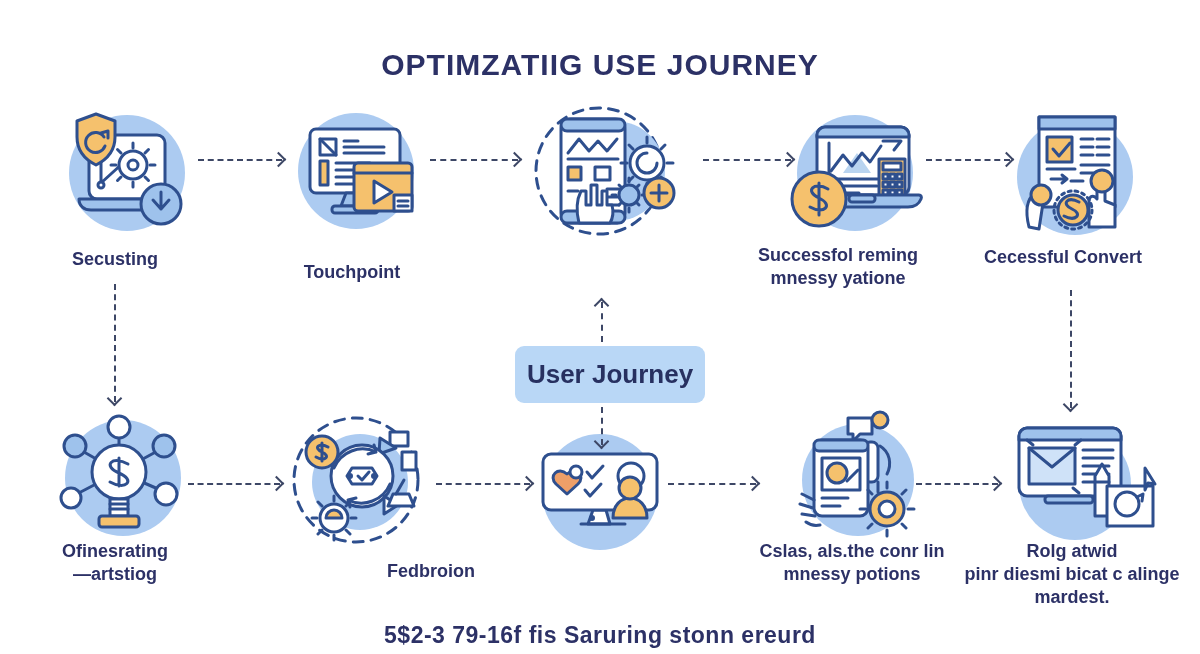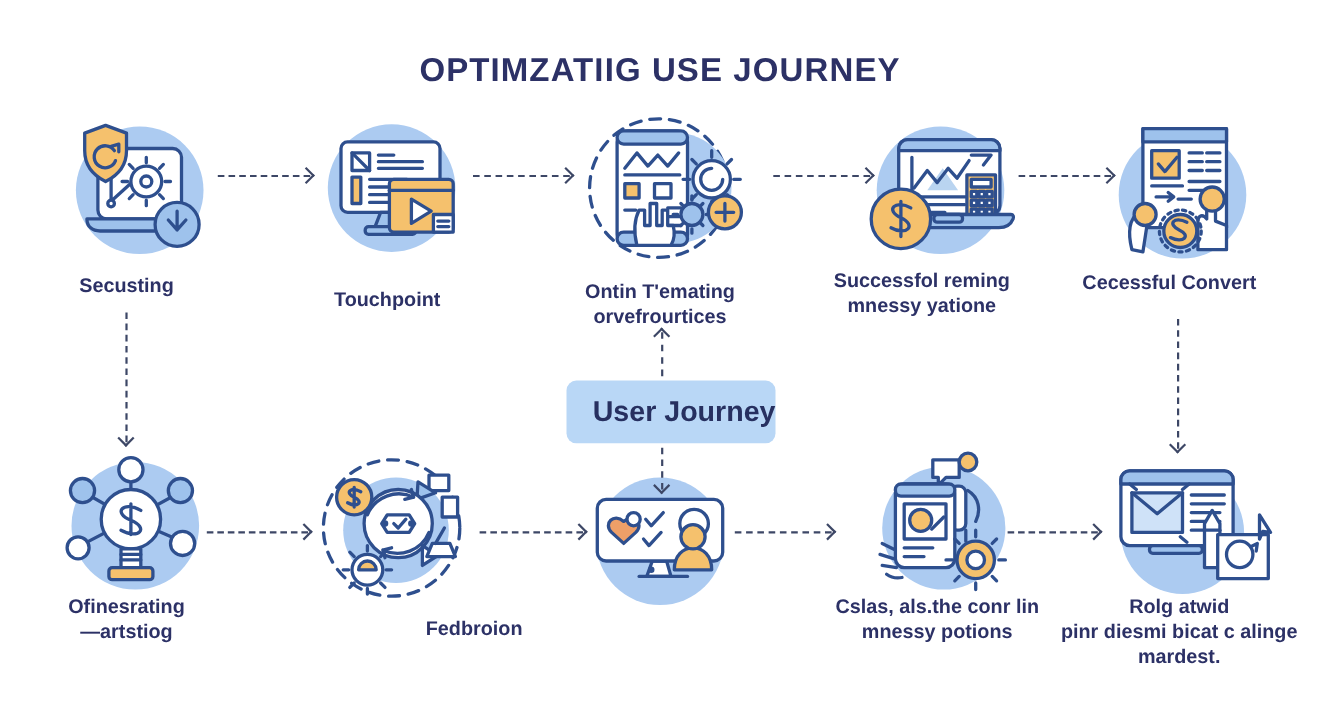--- a/index.html
+++ b/index.html
@@ -8,21 +8,21 @@
   .title{position:absolute;top:16px;left:0;width:100%;text-align:center;
          font-size:30px;font-weight:800;color:#2c3166;letter-spacing:1px;}
   .caption{position:absolute;top:590px;left:0;width:100%;text-align:center;
            font-size:23px;font-weight:700;color:#2c3166;letter-spacing:.5px;}
   .icon{position:absolute;width:130px;height:130px;}
   .icon svg{overflow:visible;display:block;}
   .label{position:absolute;text-align:center;font-weight:700;color:#2c3166;
          font-size:18px;line-height:1.27;}
   .uj-box{position:absolute;left:515px;top:314px;width:190px;height:57px;
           background:#b9d7f6;border-radius:9px;display:flex;align-items:center;
-          justify-content:flex-end;font-size:26px;font-weight:800;color:#273060;}
+          justify-content:center;font-size:26px;font-weight:800;color:#273060;}
   
   .arrow-h{position:absolute;height:0;border-top:2.5px dashed #3d4766;}
   .arrow-h::after{content:"";position:absolute;right:-2px;top:-7px;width:9px;height:9px;
           border-top:2.5px solid #3d4766;border-right:2.5px solid #3d4766;transform:rotate(45deg);}
   .arrow-v{position:absolute;width:0;border-left:2.5px dashed #3d4766;}
   .arrow-v.down::after{content:"";position:absolute;bottom:-2px;left:-7px;width:9px;height:9px;
           border-top:2.5px solid #3d4766;border-right:2.5px solid #3d4766;transform:rotate(135deg);}
   .arrow-v.up::after{content:"";position:absolute;top:-2px;left:-7px;width:9px;height:9px;
           border-top:2.5px solid #3d4766;border-right:2.5px solid #3d4766;transform:rotate(-45deg);}
   
@@ -146,24 +146,20 @@
       <path class="s" d="M72 95 c-12 -6 -18 2 -7 7 c11 5 4 13 -8 7"></path>
     </svg>
   </div>
 
   <div class="label" style="left:-5px;top:216px;width:240px;">
     <div>Secusting</div>
   </div>
   <div class="label" style="left:232px;top:229px;width:240px;">
     <div>Touchpoint</div>
   </div>
-  <div class="label" style="left:480px;top:222px;width:240px;">
-    <div>Ontin T'emating</div>
-    <div>orvefrourtices</div>
-  </div>
   <div class="label" style="left:718px;top:212px;width:240px;">
     <div>Successfol reming</div>
     <div>mnessy yatione</div>
   </div>
   <div class="label" style="left:943px;top:214px;width:240px;">
     <div>Cecessful Convert</div>
   </div>
 
   <div class="uj-box">
     <span>User Journey</span>
@@ -291,14 +287,15 @@
   <div class="arrow-h" style="left:188px;top:451px;width:92px;"></div>
   <div class="arrow-h" style="left:436px;top:451px;width:94px;"></div>
   <div class="arrow-h" style="left:668px;top:451px;width:88px;"></div>
   <div class="arrow-h" style="left:916px;top:451px;width:82px;"></div>
 
   <div class="arrow-v down" style="left:114px;top:252px;height:118px;"></div>
   <div class="arrow-v down" style="left:1070px;top:258px;height:118px;"></div>
   <div class="arrow-v up" style="left:601px;top:270px;height:40px;"></div>
   <div class="arrow-v down" style="left:601px;top:375px;height:38px;"></div>
 
+  <div class="caption">5$2-3 79-16f fis Saruring stonn ereurd</div>
 
 </div>
 
 </body></html>

